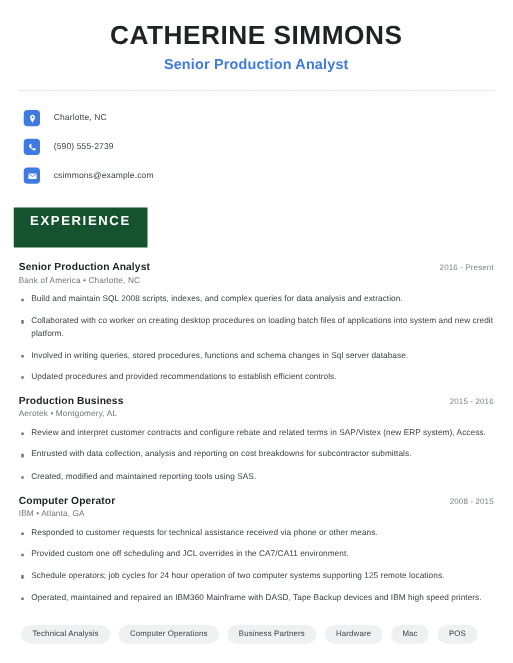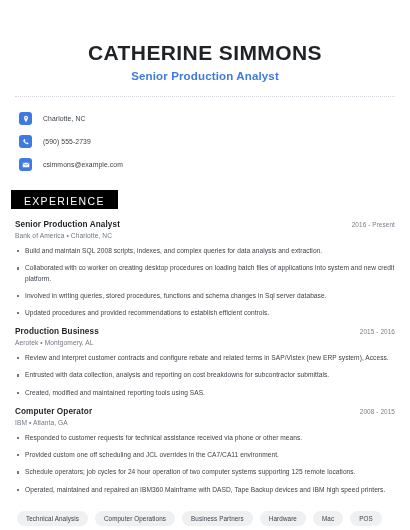--- a/index.html
+++ b/index.html
@@ -30,21 +30,20 @@
     padding-top: 17px;
     text-align: center;
   }
 
   .full-name {
     font-size: 21px;
     font-weight: bold;
     letter-spacing: 0.4px;
     color: #1f2326;
     line-height: 1.15;
-    margin-top: 24px;
   }
 
   .job-title {
     margin-top: 5px;
     font-size: 11.5px;
     font-weight: bold;
     color: #3f7ae0;
     letter-spacing: 0.15px;
   }
 
@@ -85,26 +84,26 @@
     font-size: 6.8px;
     color: #3c4248;
     letter-spacing: 0.1px;
   }
 
   
   .section { margin-top: 16px; }
 
   .sec-head {
     display: inline-block;
-    background: #000000;
+    background: #14532d;
     color: #ffffff;
     font-size: 10.5px;
-    font-weight: normal;
+    font-weight: bold;
     letter-spacing: 1.3px;
-    padding: 5px 13px 2px 13px;
+    padding: 5px 13px 15px 13px;
     margin-left: -4px;
   }
 
   .sec-body { margin-top: 11px; }
 
   
   .job { margin-bottom: 9px; }
 
   .job-head {
     display: flex;

